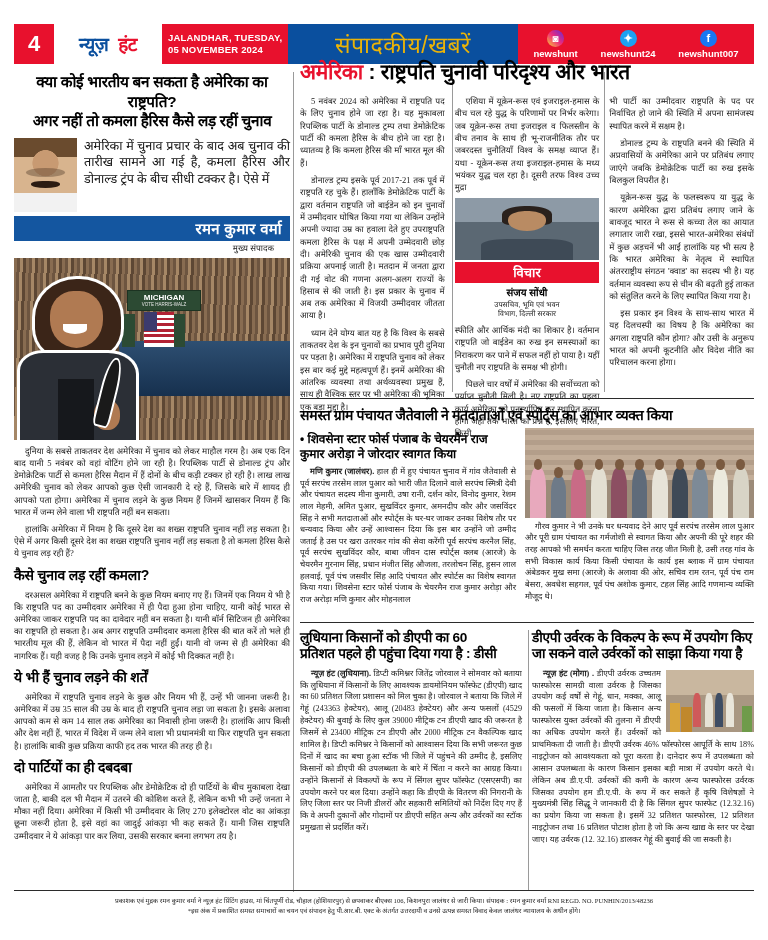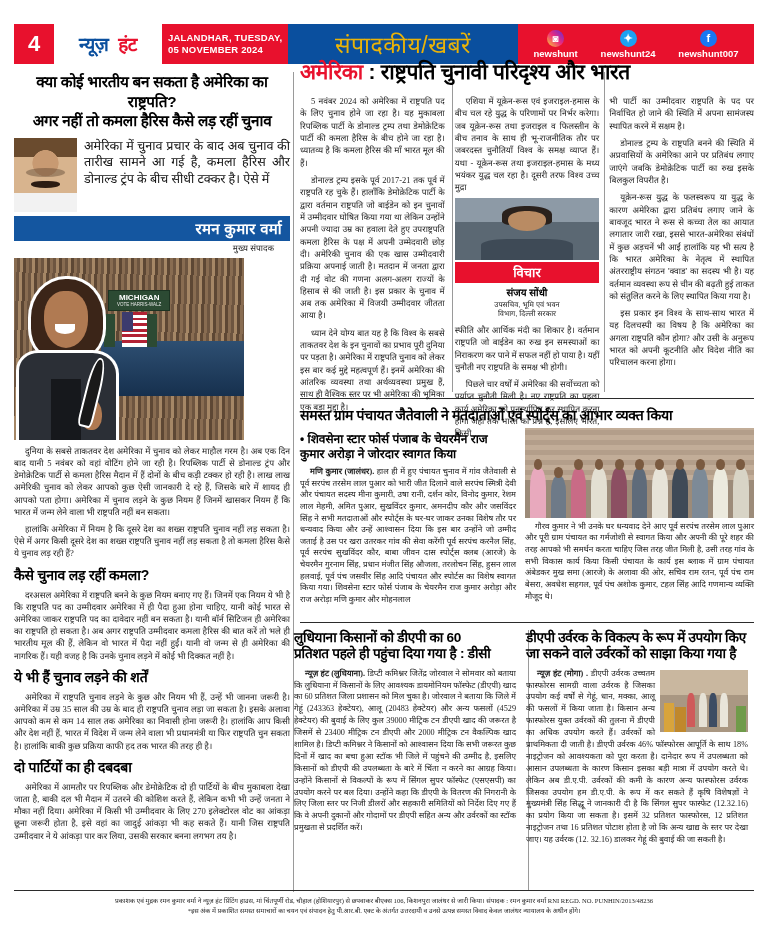--- a/index.html
+++ b/index.html
@@ -100,21 +100,21 @@
     font-family:"Liberation Sans",sans-serif;font-weight:bold;font-size:15px;
     text-align:right;padding:2px 8px 3px 0;letter-spacing:.3px;
   }
   .editor-role{
     text-align:right;font-size:8.5px;color:#222;margin-top:1px;padding-right:16px;
     font-family:"Liberation Sans",sans-serif;
   }
 
   
   .rally{
-    margin-top:5px;width:230px;height:182px;position:relative;overflow:hidden;
+    margin-top:5px;width:276px;height:182px;position:relative;overflow:hidden;
     background:#6d5a48;
   }
   .rally .crowd{
     position:absolute;inset:0;
     background:
       repeating-linear-gradient(92deg,#8a6e52 0 3px,#6e5540 3px 6px,#a98a68 6px 9px,#5d4733 9px 12px),
       repeating-linear-gradient(0deg,#7a6148 0 4px,#907358 4px 8px);
     opacity:.95;
   }
   .rally .stage{
@@ -244,21 +244,21 @@
   .group-photo .wall{position:absolute;inset:0 0 42% 0;background:repeating-linear-gradient(0deg,#c2ad98 0 5px,#b39e8a 5px 10px);}
   .group-photo .ppl{position:absolute;left:0;right:0;bottom:0;height:66%;display:flex;align-items:flex-end;justify-content:space-around;padding:0 3px;}
   .group-photo .p{width:7%;height:84%;border-radius:38% 38% 0 0;position:relative;}
   .group-photo .p:after{content:"";position:absolute;left:22%;top:-9px;width:56%;height:11px;border-radius:50%;background:#7a5a40;}
   .caption-text{
     font-size:8.2px;line-height:1.42;text-align:justify;color:#1a1a1a;margin-top:3px;text-indent:10px;
   }
   .midart-right .caption-text{text-indent:10px;}
 
   
-  .bot{position:absolute;left:294px;top:630px;width:454px;display:flex;gap:10px;}
+  .bot{position:absolute;left:300px;top:630px;width:454px;display:flex;gap:10px;}
   .botcol{flex:1;}
   .bot-head{
     font-family:"Liberation Sans",sans-serif;font-weight:bold;
     font-size:13.6px;line-height:1.2;color:#000;letter-spacing:-.3px;
   }
   .bot .body-text{font-size:8.2px;line-height:1.45;}
   .fert-photo{
     float:right;width:88px;height:62px;margin:2px 0 3px 5px;
     background:linear-gradient(#c9b79f 0 40%,#a99782 40% 100%);position:relative;overflow:hidden;
   }

